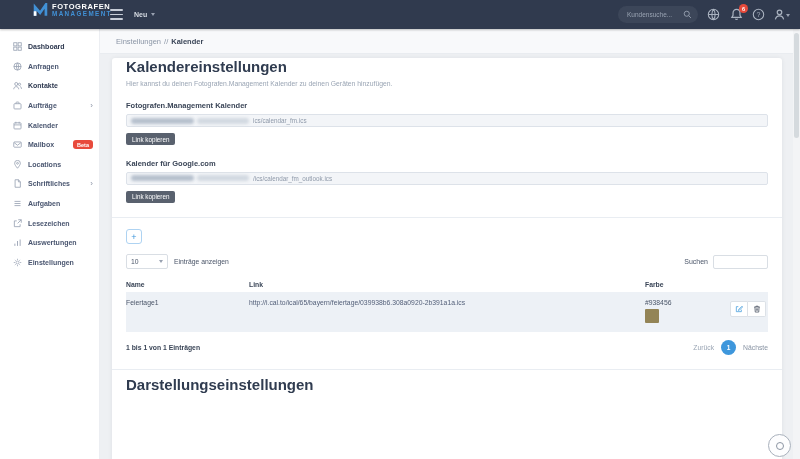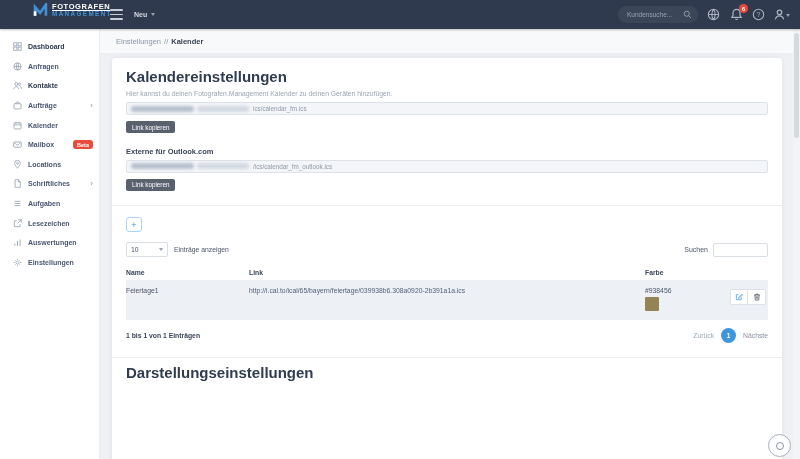--- a/index.html
+++ b/index.html
@@ -4,21 +4,21 @@
 <style>
   * { margin:0; padding:0; box-sizing:border-box; }
   html,body { width:800px; height:459px; overflow:hidden; }
   body { font-family:"Liberation Sans", sans-serif; background:#eef0f3; position:relative; }
 
   
   .navbar { position:absolute; top:0; left:0; width:800px; height:29px; background:#303a4e; z-index:10;
             box-shadow:0 1px 2px rgba(0,0,0,.25); }
   .brand { position:absolute; left:33px; top:3px; display:flex; align-items:center; gap:4px; }
   .brand-text { display:flex; flex-direction:column; line-height:1.05; }
-  .brand-l1 { color:#ffffff; font-size:7.5px; font-weight:bold; letter-spacing:.6px;text-decoration:underline; }
+  .brand-l1 { color:#ffffff; font-size:7.5px; font-weight:bold; letter-spacing:.6px; }
   .brand-l2 { color:#4191d6; font-size:6.3px; font-weight:bold; letter-spacing:1.4px; }
   .hamburger { position:absolute; left:110px; top:9px; width:13px; height:11px; display:flex;
                flex-direction:column; justify-content:space-between; cursor:pointer; }
   .hamburger span { display:block; height:1.6px; background:#c7cdd7; border-radius:1px; }
   .nav-new { position:absolute; left:134px; top:7px; height:15px; display:flex; align-items:center; gap:4px;
              color:#d7dce3; font-size:7px; font-weight:bold; cursor:pointer; }
   .caret { width:0; height:0; border-left:2.5px solid transparent; border-right:2.5px solid transparent;
            border-top:3px solid #98a1b0; }
   .nav-search { position:absolute; left:618px; top:6px; width:80px; height:17px; background:#3c4659;
                 border-radius:9px; display:flex; align-items:center; padding:0 6px 0 9px; }
@@ -50,21 +50,21 @@
                     border-bottom:1px solid #e9ecf0; display:flex; align-items:center; padding-left:16px; }
   .bc-parent, .bc-sep { font-size:7.5px; color:#8b96a6; margin-right:3px; }
   .bc-current { font-size:7.5px; color:#3a4557; font-weight:bold; }
 
   .card { position:absolute; left:12px; top:29px; width:670px; bottom:-12px; background:#fff;
           border-radius:3px; box-shadow:0 0 4px rgba(40,50,70,.08); padding:0 14px; overflow:hidden; }
 
   h1.sec-title { font-size:15px; font-weight:bold; color:#303c50; line-height:18px; }
   .sec-sub { font-size:6.8px; color:#9aa5b4; margin-top:3px; line-height:9px; }
 
-  .sec1 { padding-top:10px; }
+  .sec1 { }
   .f-label { font-size:7.5px; font-weight:bold; color:#3a4557; margin-top:13px; }
   .f-input { margin-top:4px; height:13px; background:#f3f5f8; border:1px solid #dde2e9; border-radius:2px;
              display:flex; align-items:center; }
   .r1 { width:63px; height:6px; background:#b6c0cd; border-radius:3px; filter:blur(1.5px); margin-left:4px; }
   .r2 { width:52px; height:6px; background:#d2d9e1; border-radius:3px; filter:blur(1.5px); margin-left:3px; }
   .f-url { font-size:6.3px; color:#8e99a9; margin-left:4px; white-space:nowrap; }
   .btn-copy { margin-top:6px; height:12px; padding:0 6px; background:#59616e; border:none; color:#fff;
               font-size:6.3px; border-radius:2px; display:inline-flex; align-items:center; cursor:pointer;
               font-family:"Liberation Sans", sans-serif; }
 
@@ -324,31 +324,32 @@
     <span class="bc-current">Kalender</span>
   </div>
 
   <div class="card">
 
     <div class="sec1">
       <h1 class="sec-title">Kalendereinstellungen</h1>
       <div class="sec-sub">Hier kannst du deinen Fotografen.Management Kalender zu deinen Geräten hinzufügen.</div>
 
       <div>
+        <div class="f-label">Fotografen.Management Kalender</div>
         <div class="f-input">
           <span class="r1"></span>
           <span class="r2"></span>
           <span class="f-url">ics/calendar_fm.ics</span>
         </div>
         <button class="btn-copy">Link kopieren</button>
       </div>
 
 
       <div>
-        <div class="f-label">Externe für Outlook.com</div>
+        <div class="f-label">Kalender für Google.com</div>
         <div class="f-input">
           <span class="r1"></span>
           <span class="r2"></span>
           <span class="f-url">/ics/calendar_fm_outlook.ics</span>
         </div>
         <button class="btn-copy">Link kopieren</button>
       </div>
     </div>
 
     <div class="divider"></div>

